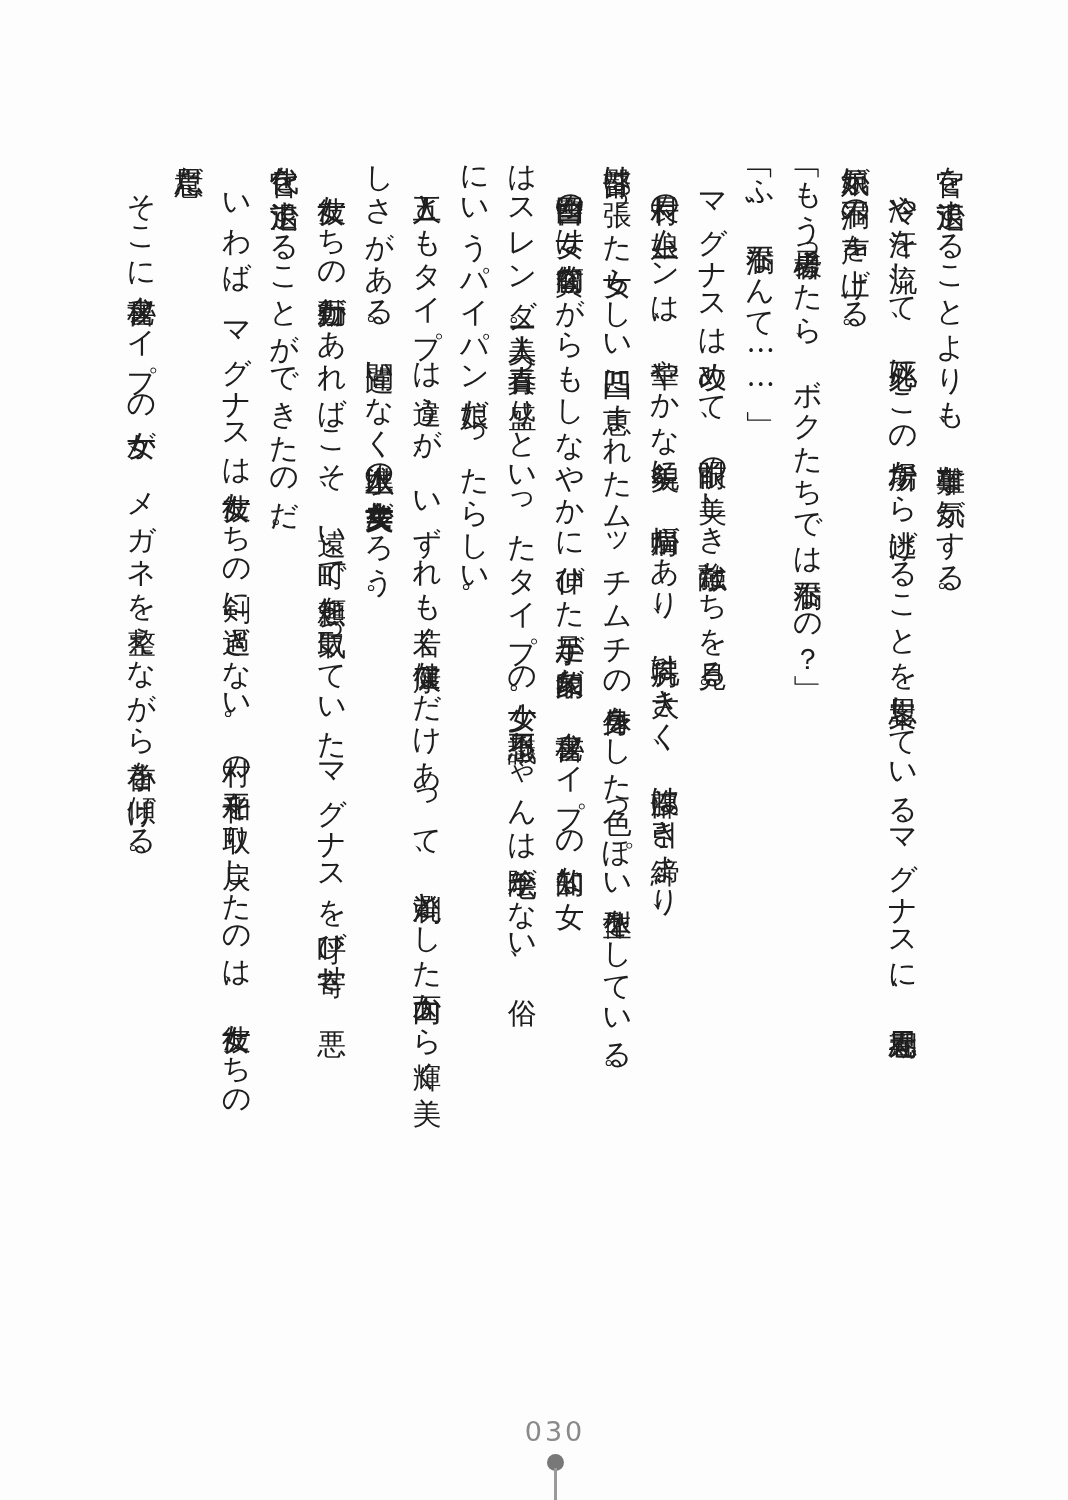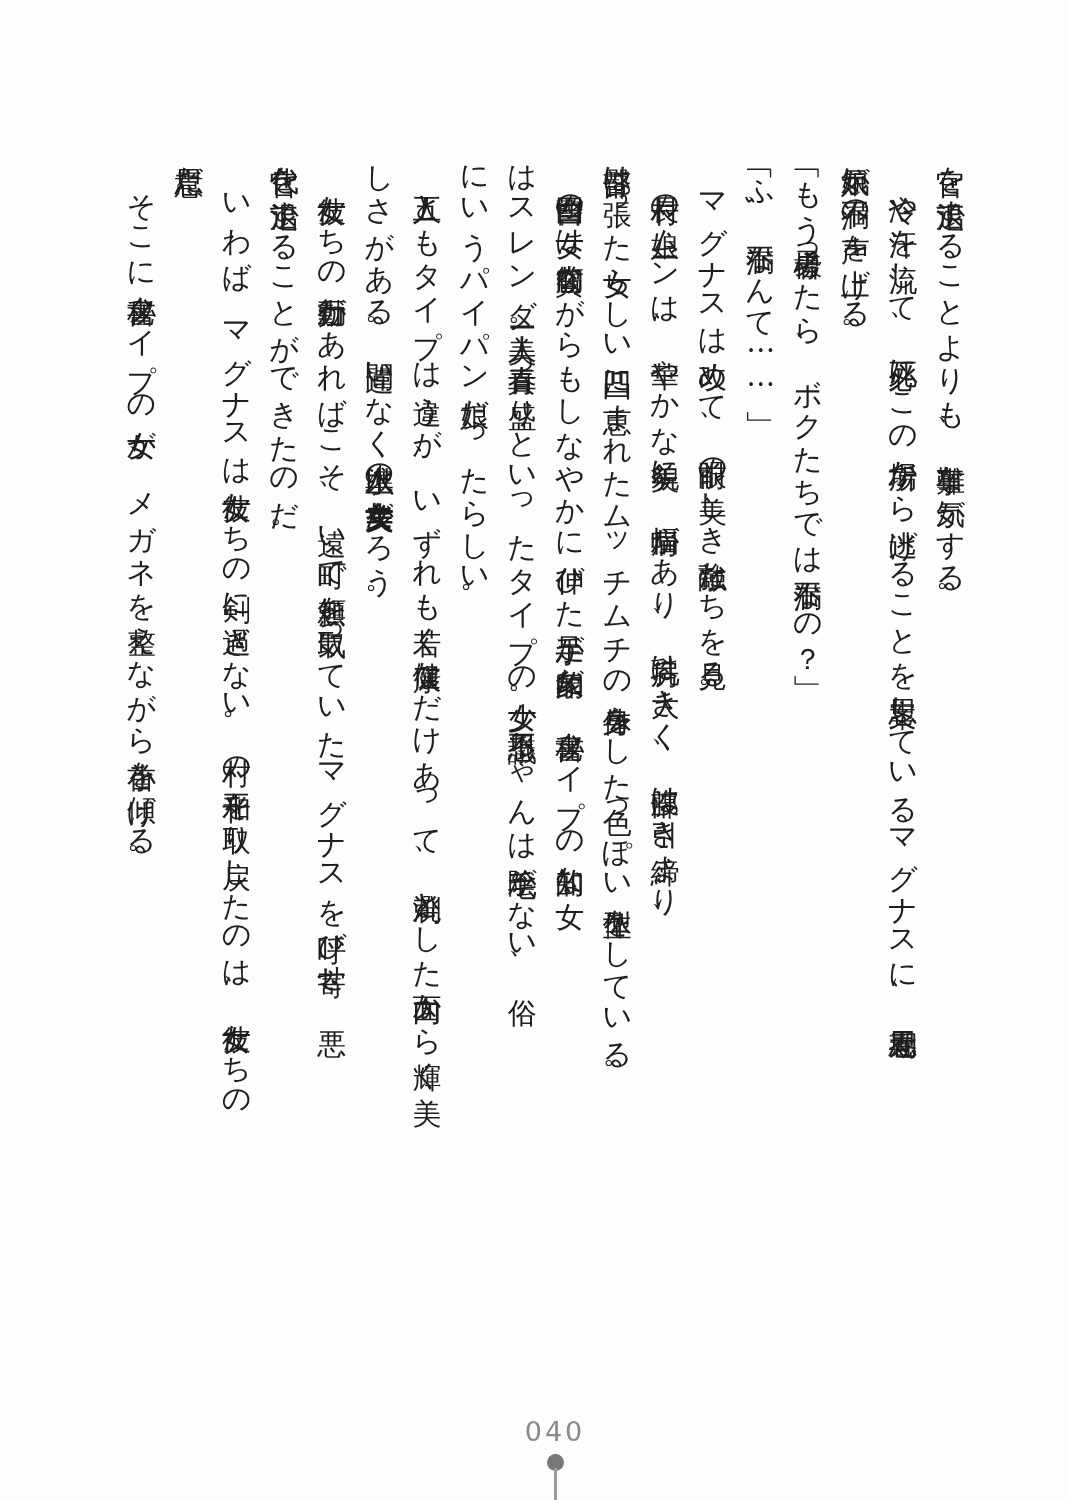--- a/index.html
+++ b/index.html
@@ -82,19 +82,19 @@
       <div class="text-line none">にいうパイパン娘だったらしい。</div>
       <div class="text-line paragraph">五人ともタイプは違うが、いずれも若く健康なだけあって、溌剌とした内面から輝く美</div>
       <div class="text-line none">しさがある。間違いなく水準以上の美女美少女だろう。</div>
       <div class="text-line paragraph">彼女たちの行動力があればこそ、遠い町で無頼を気取っていたマグナスを呼び寄せ、悪</div>
       <div class="text-line none">代官を退治することができたのだ。</div>
       <div class="text-line paragraph">いわば、マグナスは彼女たちの剣に過ぎない。村の平和を取り戻したのは、彼女たちの</div>
       <div class="text-line none">意思だ。</div>
       <div class="text-line paragraph">そこに秘書タイプの女が、メガネを整えながら小首を傾げる。</div>
     </main>
 
-  <div class="page-number">040</div>
+  <div class="page-number">030</div>
 
   <div class="footer-dot"></div>
 
   <div class="footer-stem"></div>
 
 </div>
 
 </body></html>

